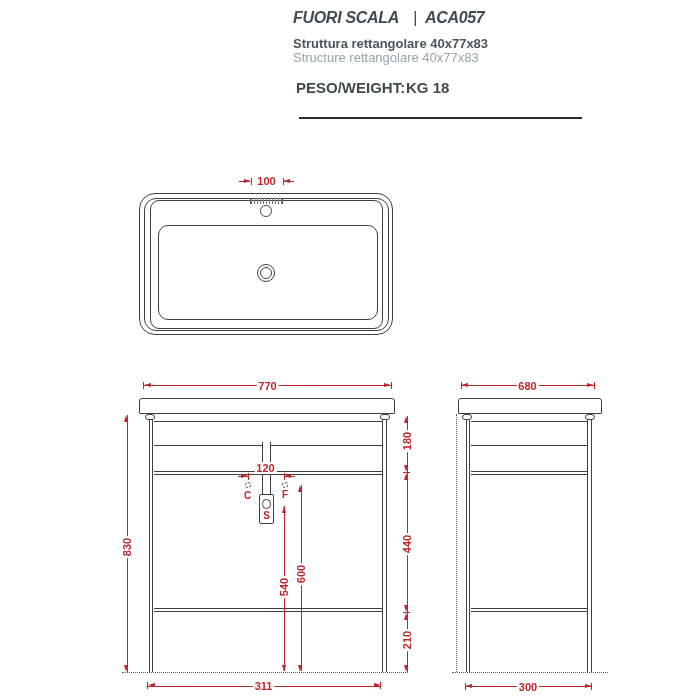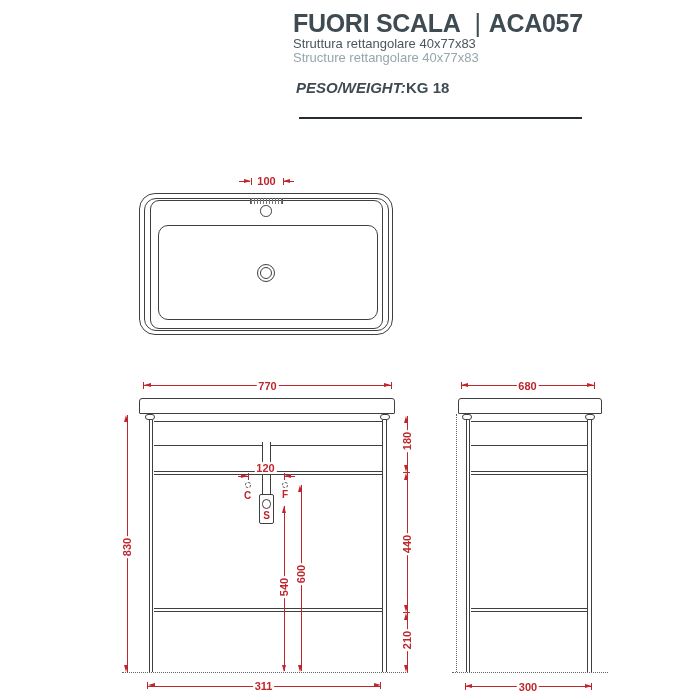--- a/index.html
+++ b/index.html
@@ -35,26 +35,26 @@
   .a-d{border-left:2.5px solid transparent;border-right:2.5px solid transparent;border-top:7px solid var(--red);}
   .dlab{position:absolute;font-size:11px;line-height:1.1;font-weight:600;color:var(--red);
         background:#fff;padding:0 2px;white-space:nowrap;transform:translate(-50%,-50%);}
   .dlab.rot{transform:translate(-50%,-50%) rotate(-90deg);}
   .plab{position:absolute;font-size:10px;line-height:1;font-weight:700;color:var(--red);
         background:transparent;transform:translate(-50%,-50%);}
   
   .hatch{background:repeating-linear-gradient(90deg,#777 0 1px,transparent 1px 3px);
          border-left:1px solid #555;border-right:1px solid #555;box-sizing:border-box;}
   
-  .title-row{position:absolute;left:293px;top:9px;font-size:25px;font-weight:700;
-             color:var(--title);letter-spacing:-0.3px;white-space:nowrap;}
+  .title-row{position:absolute;left:293px;top:9px;font-size:16px;font-weight:700;
+             color:var(--title);letter-spacing:-0.3px;white-space:nowrap;font-style:italic;}
   .title-bar{font-weight:400;margin:0 8px 0 14px;}
-  .sub-it{position:absolute;left:293px;top:36px;font-size:13px;font-weight:400;color:var(--sub);text-align:center;}
+  .sub-it{position:absolute;left:293px;top:36px;font-size:13px;font-weight:700;color:var(--sub);text-align:center;}
   .sub-en{position:absolute;left:293px;top:50px;font-size:13px;font-weight:400;color:var(--sublight);}
-  .wlabel{position:absolute;left:296px;top:79px;font-size:15px;font-weight:800;color:var(--title);font-style:italic;}
+  .wlabel{position:absolute;left:296px;top:79px;font-size:15px;font-weight:800;color:var(--title);}
   .wvalue{position:absolute;left:406px;top:79px;font-size:15px;font-weight:800;color:var(--title);}
   .hrule{position:absolute;left:299px;top:117px;width:283px;height:0;border-top:2.5px solid #242e33;}
 </style>
 </head>
 <body>
 
 <div class="sheet">
 
   <div>
     <div class="title-row">

